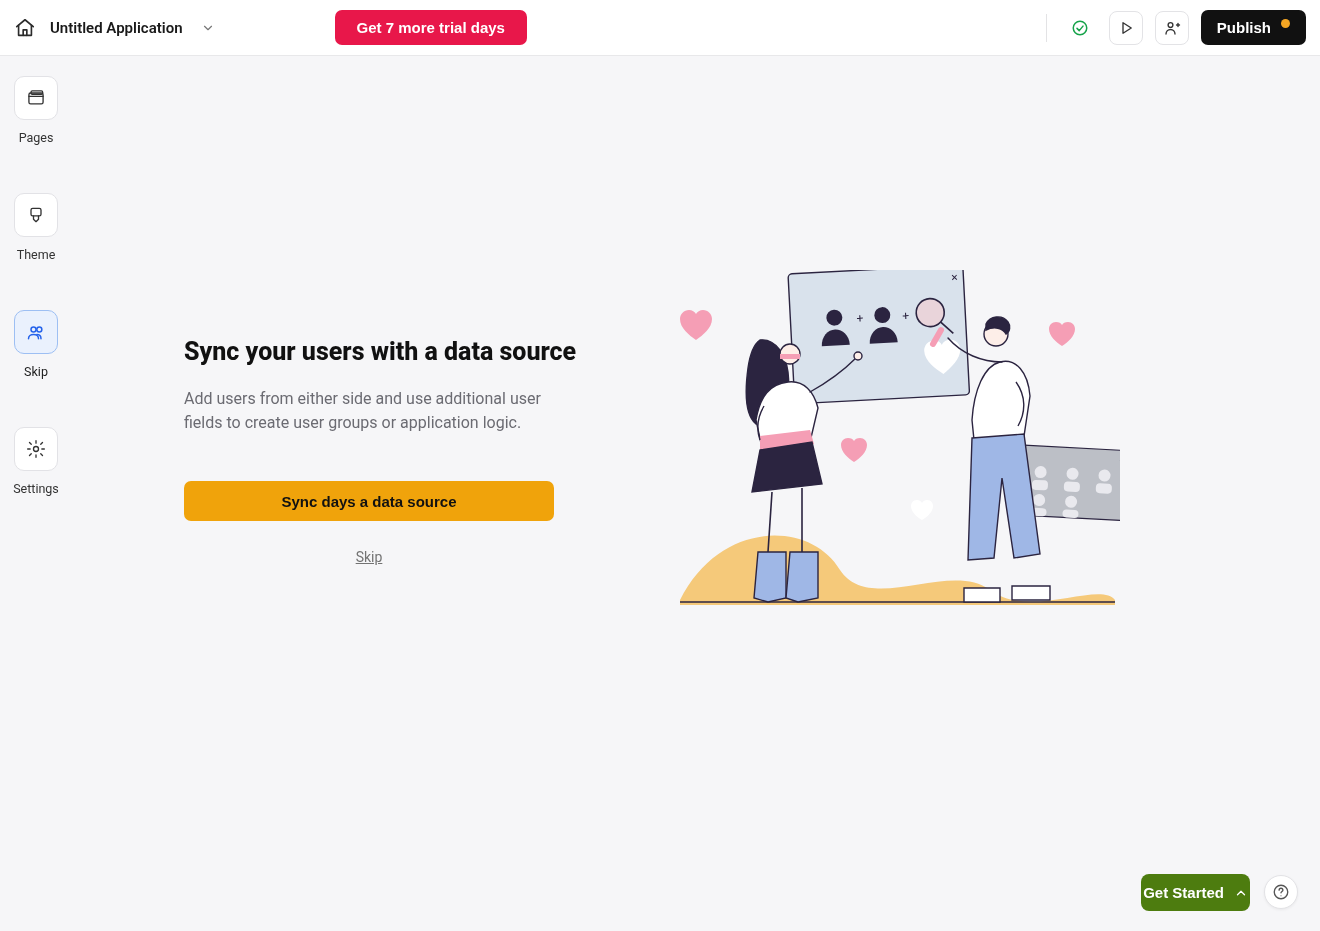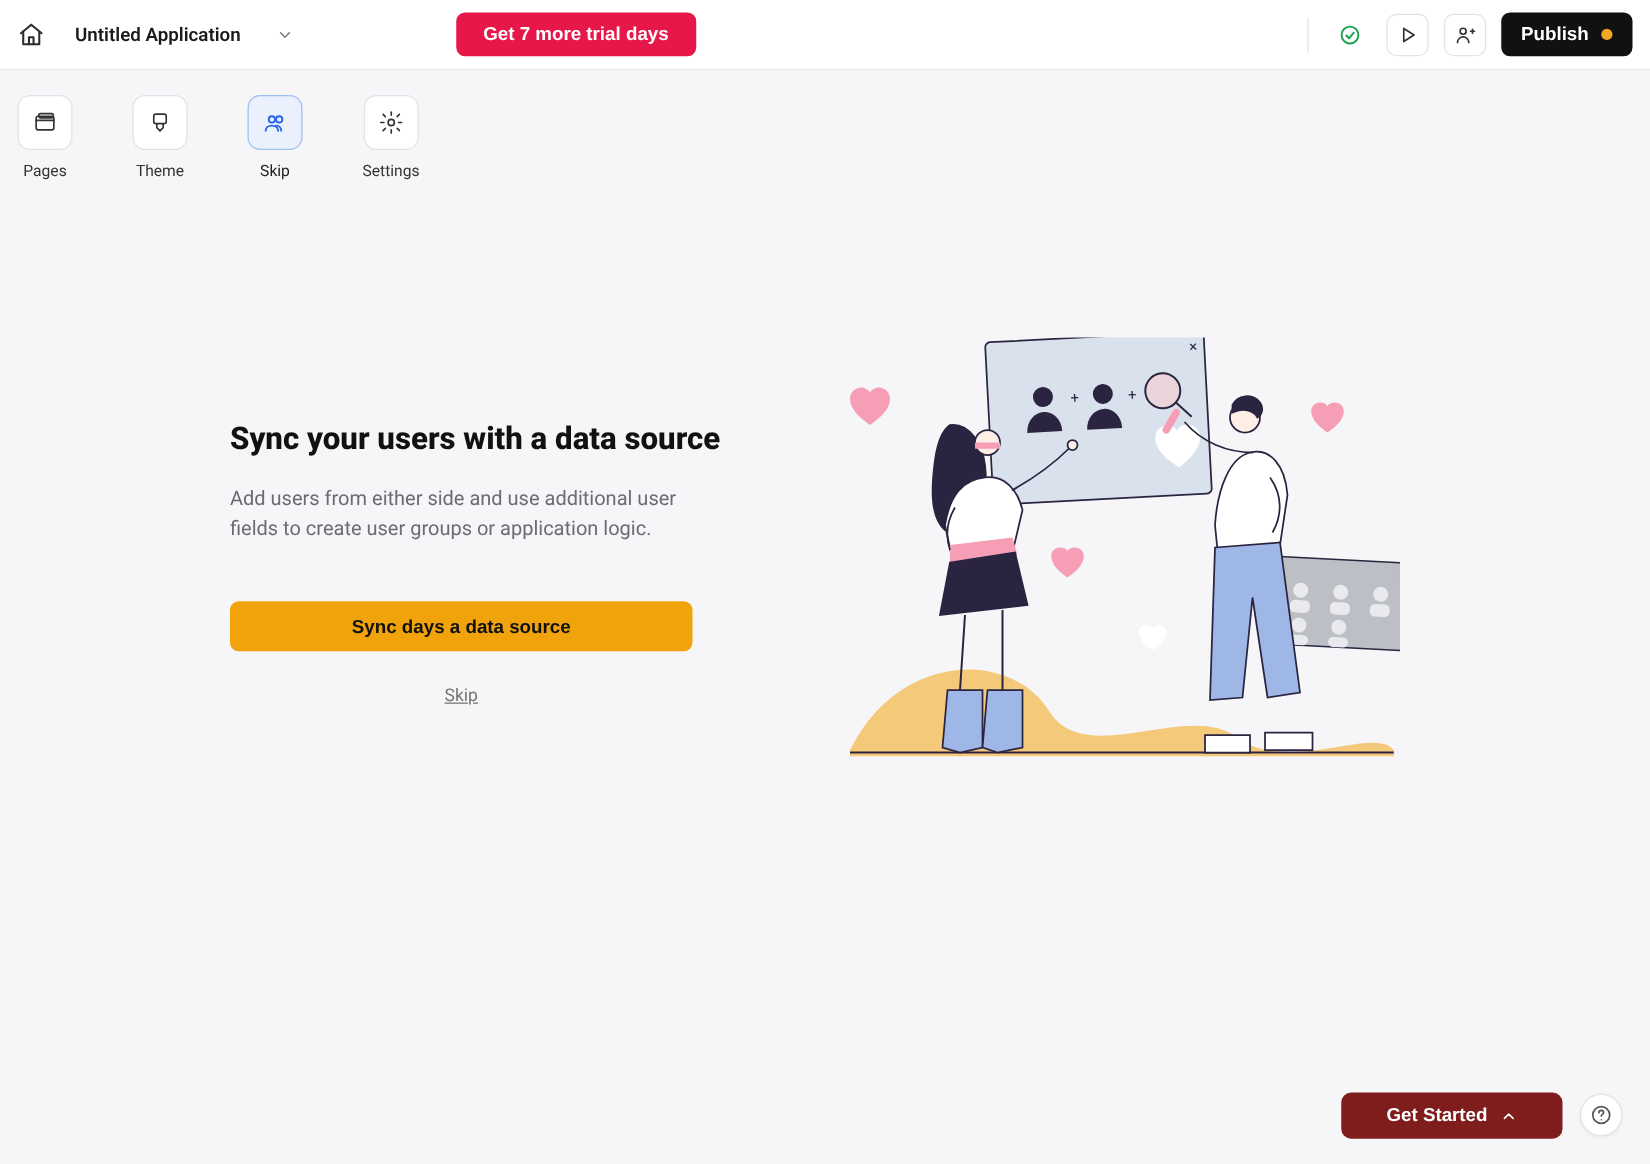--- a/index.html
+++ b/index.html
@@ -7,21 +7,21 @@
   
   .header {
     position: relative;
     height: 56px;
     background: #fff;
     border-bottom: 1px solid #e8e8ea;
     display: flex;
     align-items: center;
     padding: 0 14px;
   }
-  .header-left { display:flex; align-items:center; gap:20px; }
+  .header-left { display:flex; align-items:center; gap:10px; }
   .home-icon { width:22px; height:22px; color:#2c2c2c; display:flex; align-items:center; justify-content:center; }
   .home-icon svg { width:22px; height:22px; }
   .app-title { font-size:15px; font-weight:600; color:#1a1a1a; margin-left:4px; }
   .chevron { margin-left:8px; color:#777; display:flex; }
   .chevron svg { width:14px; height:14px; }
   .trial-btn {
     margin-left:110px;
     background:#e8174a;
     color:#fff;
     font-size:15px; font-weight:600;
@@ -36,31 +36,32 @@
     display:flex; align-items:center; justify-content:center;
     cursor:pointer; color:#333;
   }
   .round-btn svg { width:18px; height:18px; }
   .status-ok { color:#16a34a; border:none; background:transparent; }
   .publish-btn {
     background:#111;
     color:#fff;
     font-size:15px; font-weight:600;
     padding:9px 16px; border:none; border-radius:7px;
-    display:flex; align-items:center; gap:10px;
+    display:flex; gap:10px;
     cursor:pointer;
   }
   .pub-dot { width:9px; height:9px; border-radius:50%; background:#f5a623; display:inline-block; }
 
   
   .sidebar {
     position:absolute;
     left:14px; top:76px;
     width:44px;
     display:flex;
+    flex-direction:column;
     gap:48px;
   }
   .side-item { display:flex; flex-direction:column; align-items:center; gap:10px; cursor:pointer; }
   .side-box {
     width:44px; height:44px; border-radius:10px;
     border:1px solid #e2e2e6; background:#fff;
     display:flex; align-items:center; justify-content:center;
     color:#333;
   }
   .side-box svg { width:20px; height:20px; }
@@ -85,23 +86,23 @@
     display:block; margin-top:28px; width:370px; text-align:center;
     font-size:14px; color:#737373; text-decoration:underline; cursor:pointer;
   }
 
   
   .illus { position:absolute; left:660px; top:270px; width:460px; height:340px; pointer-events:none; }
 
   
   .get-started {
     position:absolute; right:70px; bottom:20px;
-    background:#7f1d1d; color:#fff;
+    background:#4d7c0f; color:#fff;
     font-size:15px; font-weight:600;
-    padding:10px 36px; border:none; border-radius:8px;
+    padding:10px 2px; border:none; border-radius:8px;
     display:flex; align-items:center; gap:10px; cursor:pointer;
   }
   .get-started svg { width:14px; height:14px; }
   .help-btn {
     position:absolute; right:22px; bottom:22px;
     width:34px; height:34px; border-radius:50%;
     background:#fff; border:1px solid #e3e3e6;
     display:flex; align-items:center; justify-content:center;
     color:#555; cursor:pointer;
     box-shadow:0 1px 3px rgba(0,0,0,0.06);

